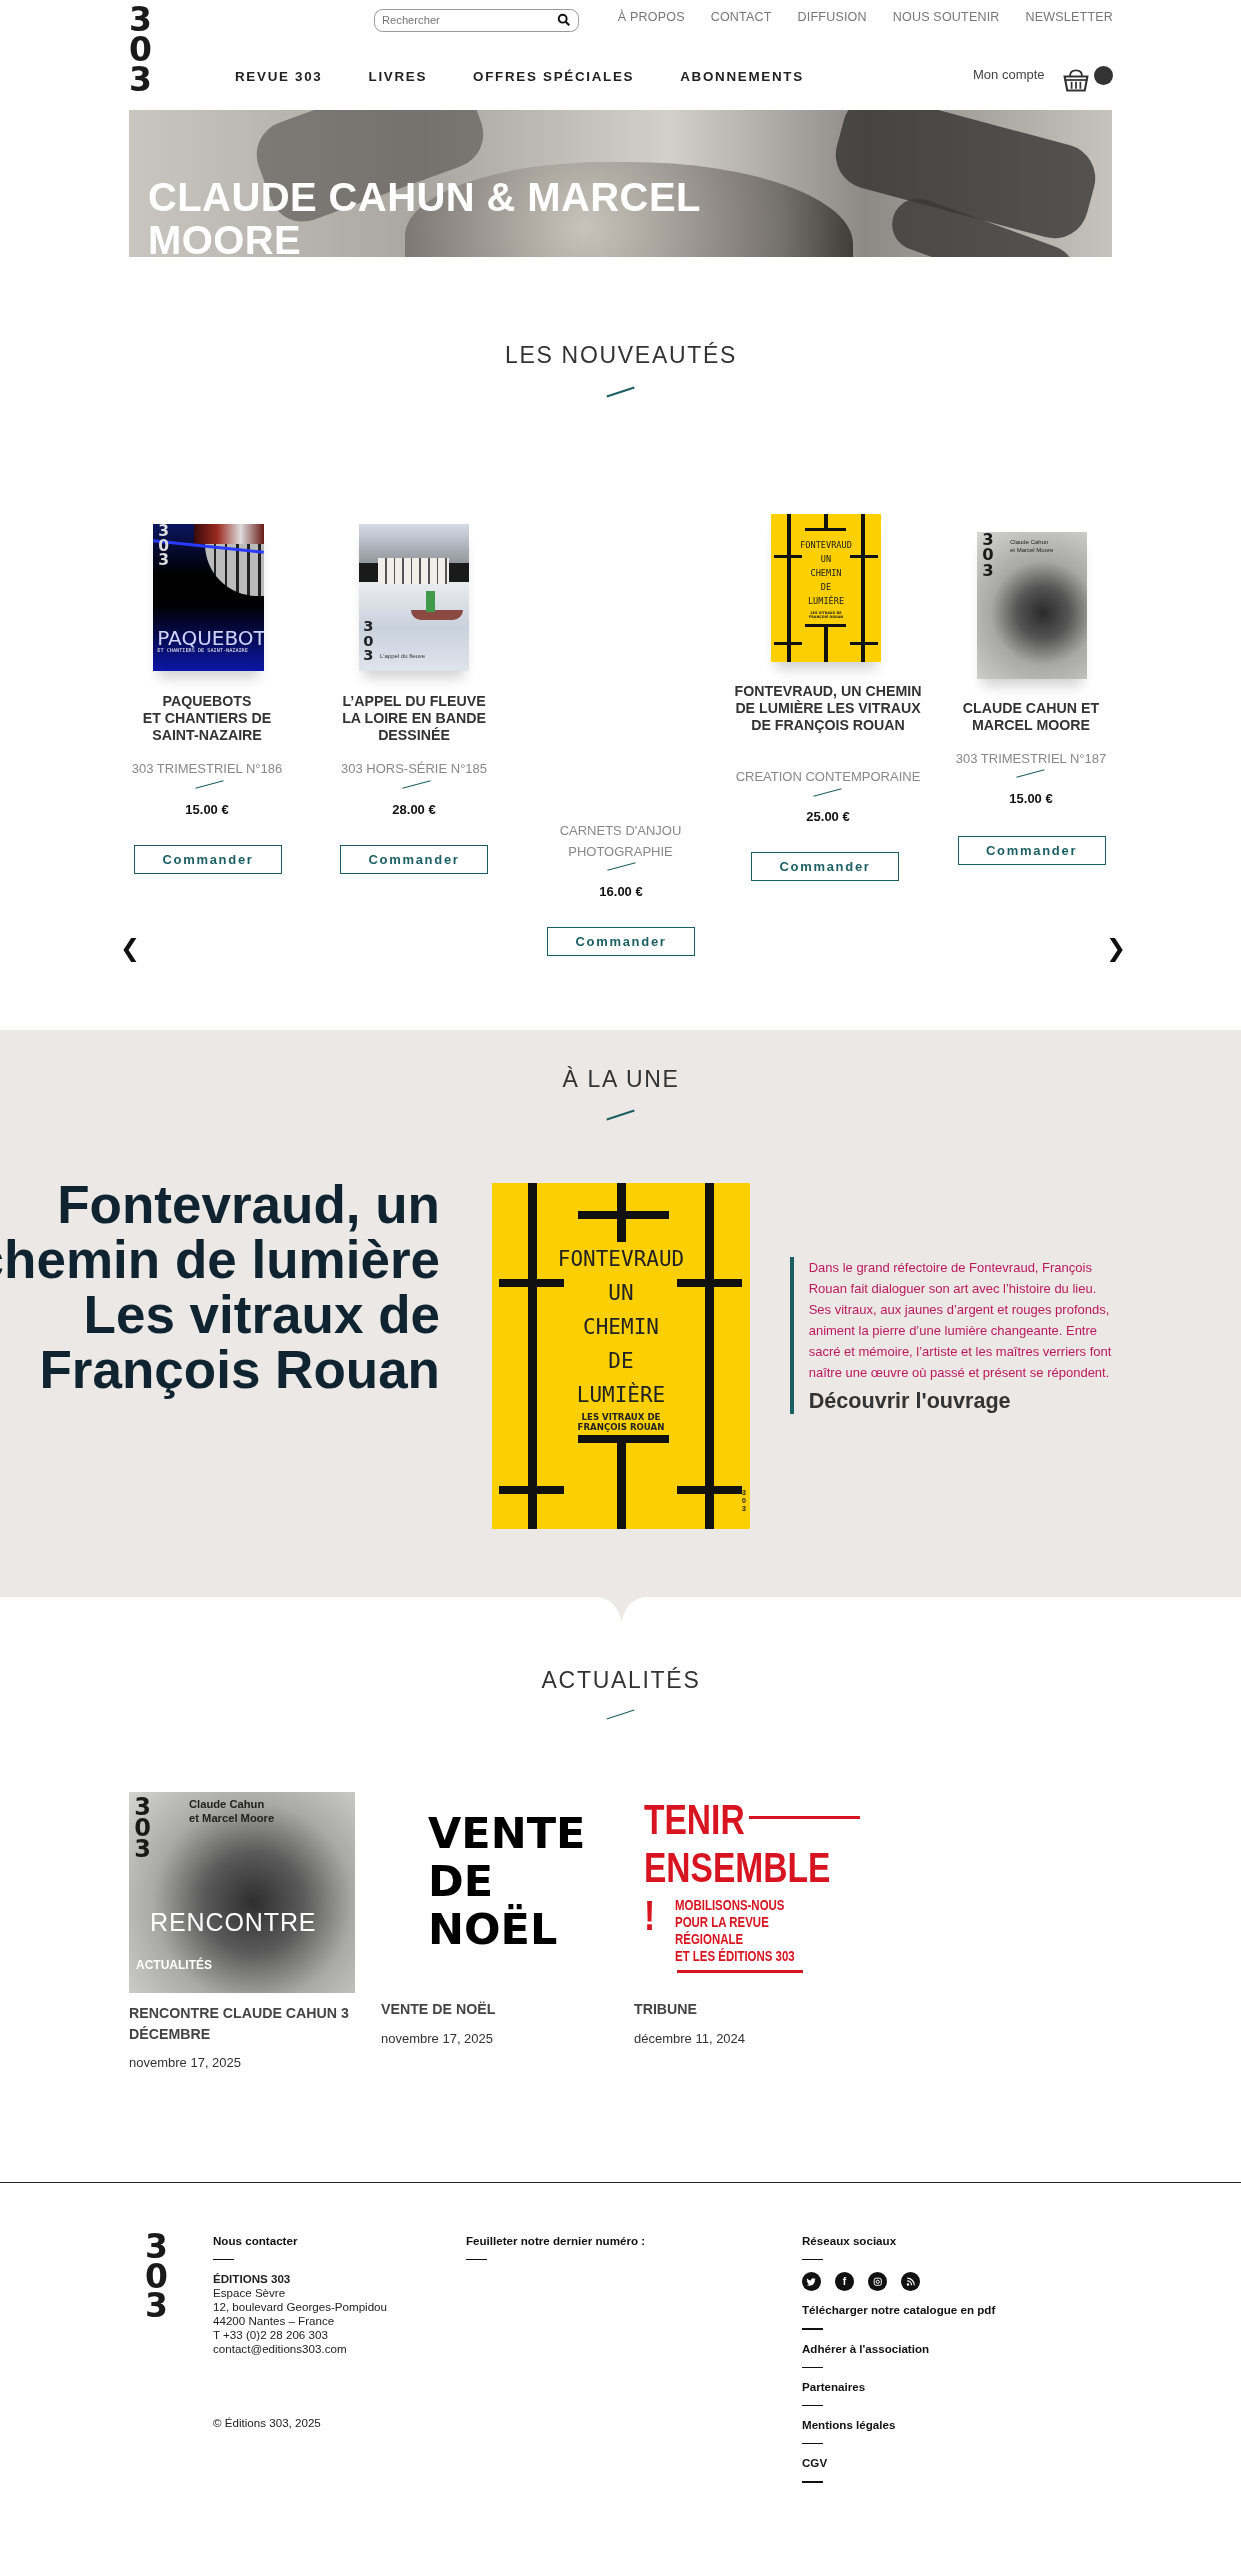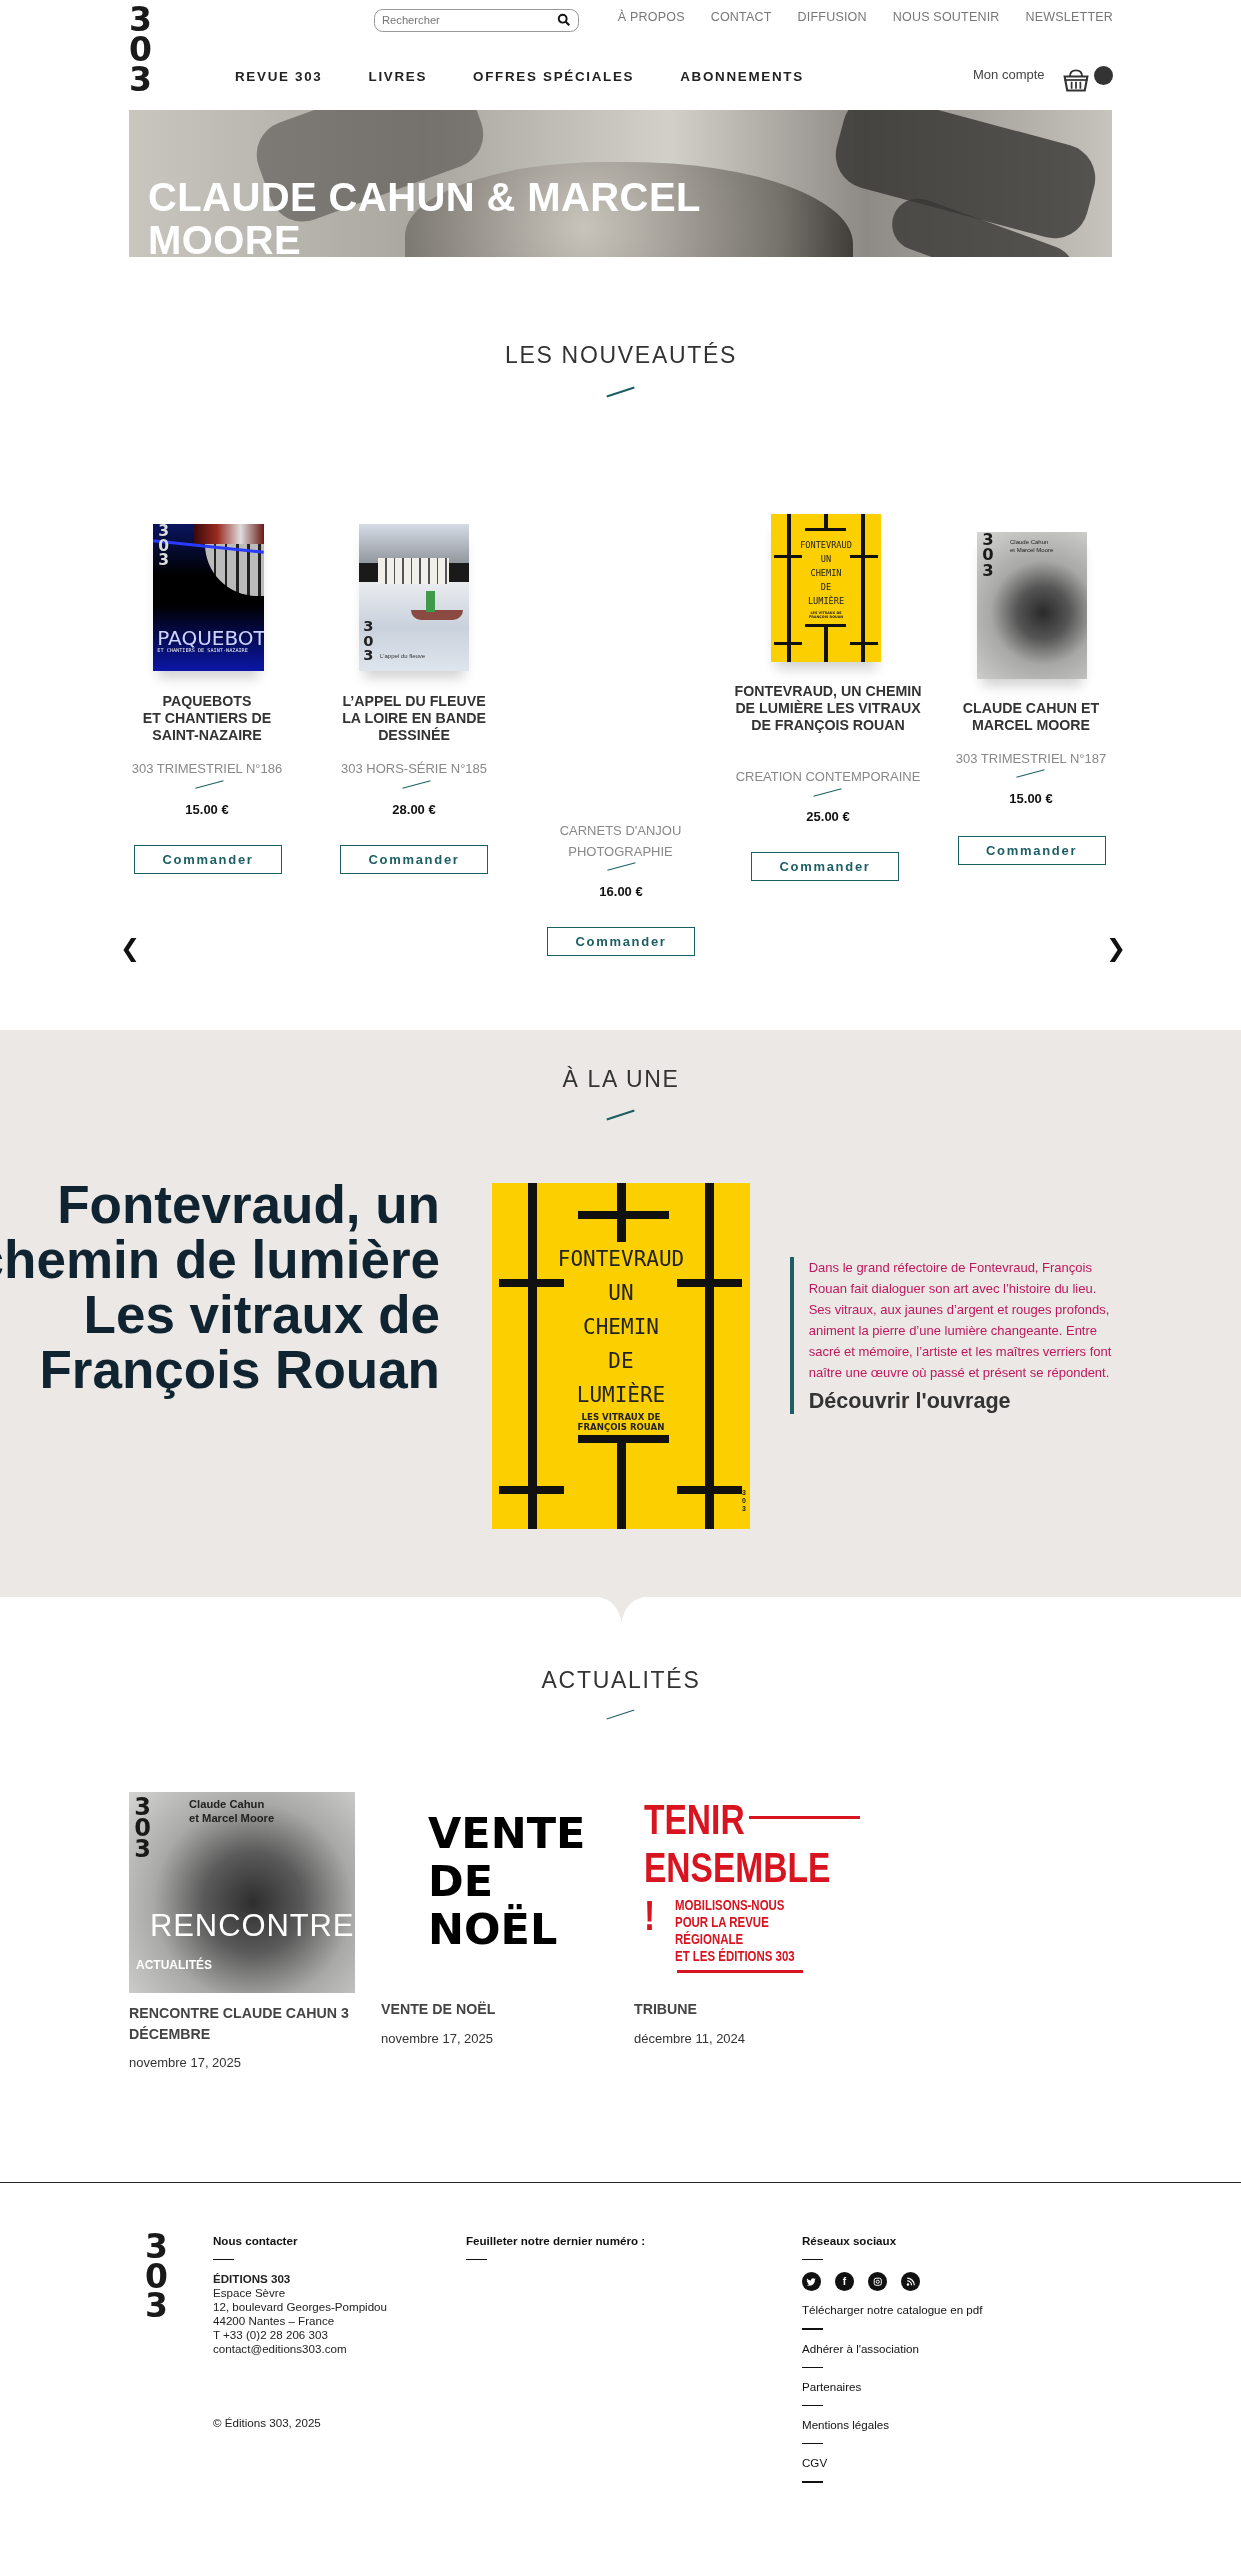--- a/index.html
+++ b/index.html
@@ -54,21 +54,21 @@
 .news .ntitle{position:absolute;left:0;font-size:14.2px;font-weight:bold;color:#444;line-height:21px;text-transform:uppercase}
 .news .ndate{position:absolute;left:0;font-size:13px;color:#333}
 
 .foot-line{position:absolute;left:0;top:2182px;width:1242px;height:1.3px;background:#222}
 .fcol{position:absolute}
 .fh{font-size:11.6px;font-weight:bold;color:#111}
 .fdash{width:21px;height:1.3px;background:#111;margin:12px 0 12px}
 .faddr{font-size:11.6px;line-height:14px;color:#222}
 .social{display:flex;gap:14px}
 .social span{width:19px;height:19px;border-radius:50%;background:#111;color:#fff;display:flex;align-items:center;justify-content:center;font-size:10.3px;font-weight:bold}
-.flink{font-size:11.6px;font-weight:normal;color:#111;display:block;text-decoration:none}
+.flink{font-size:11.6px;font-weight:bold;color:#111;display:block;text-decoration:none}
 </style>
 </head>
 <body>
 
 <div class="logo" style="left:129px;top:5.2px;font-size:33px;">
   <span>3</span>
   <span>0</span>
   <span>3</span>
 </div>
 
@@ -247,21 +247,21 @@
 </div>
 
 <h2 class="sec-title" style="top:1667px">ACTUALITÉS</h2>
 <span class="slash" style="left:606px;top:1714px;height:1.3px"></span>
 
 <div class="news" style="left:129px;top:1792px;width:233px;height:293px">
   <div class="img" style="background:radial-gradient(circle at 55% 55%,#2e2e2e 0%,#5a5a5a 30%,#a9a9a7 60%,#d4d4d2 100%)">
     <div style="position:absolute;left:5.2px;top:5.2px;color:#1a1a1a;font-weight:bold;font-size:24px;line-height:21px;font-family:'DejaVu Sans',sans-serif">3<br>0<br>3</div>
     <div style="position:absolute;left:60px;top:5.2px;color:#222;font-size:11.2px;line-height:14px;white-space:pre-line;font-weight:bold">Claude Cahun
 et Marcel Moore</div>
-    <div style="position:absolute;left:21px;top:116px;color:#fff;font-size:31px;letter-spacing:0.9px">RENCONTRE</div>
+    <div style="position:absolute;left:21px;top:116px;color:#fff;font-size:25px;letter-spacing:0.9px">RENCONTRE</div>
     <div style="position:absolute;left:7px;top:166px;color:#fff;font-size:12px;font-weight:bold">ACTUALITÉS</div>
   </div>
   <div class="ntitle" style="top:211px;width:233px">RENCONTRE CLAUDE CAHUN 3 DÉCEMBRE</div>
   <div class="ndate" style="top:263px">novembre 17, 2025</div>
 </div>
 
 <div class="news" style="left:381px;top:1792px;width:226px;height:276px">
   <div class="img" style="background:#fff">
     <div style="position:absolute;left:47px;top:17px;color:#000;font-weight:bold;font-size:43px;line-height:48px;font-family:'DejaVu Sans',sans-serif">
       <div>VENTE</div>

